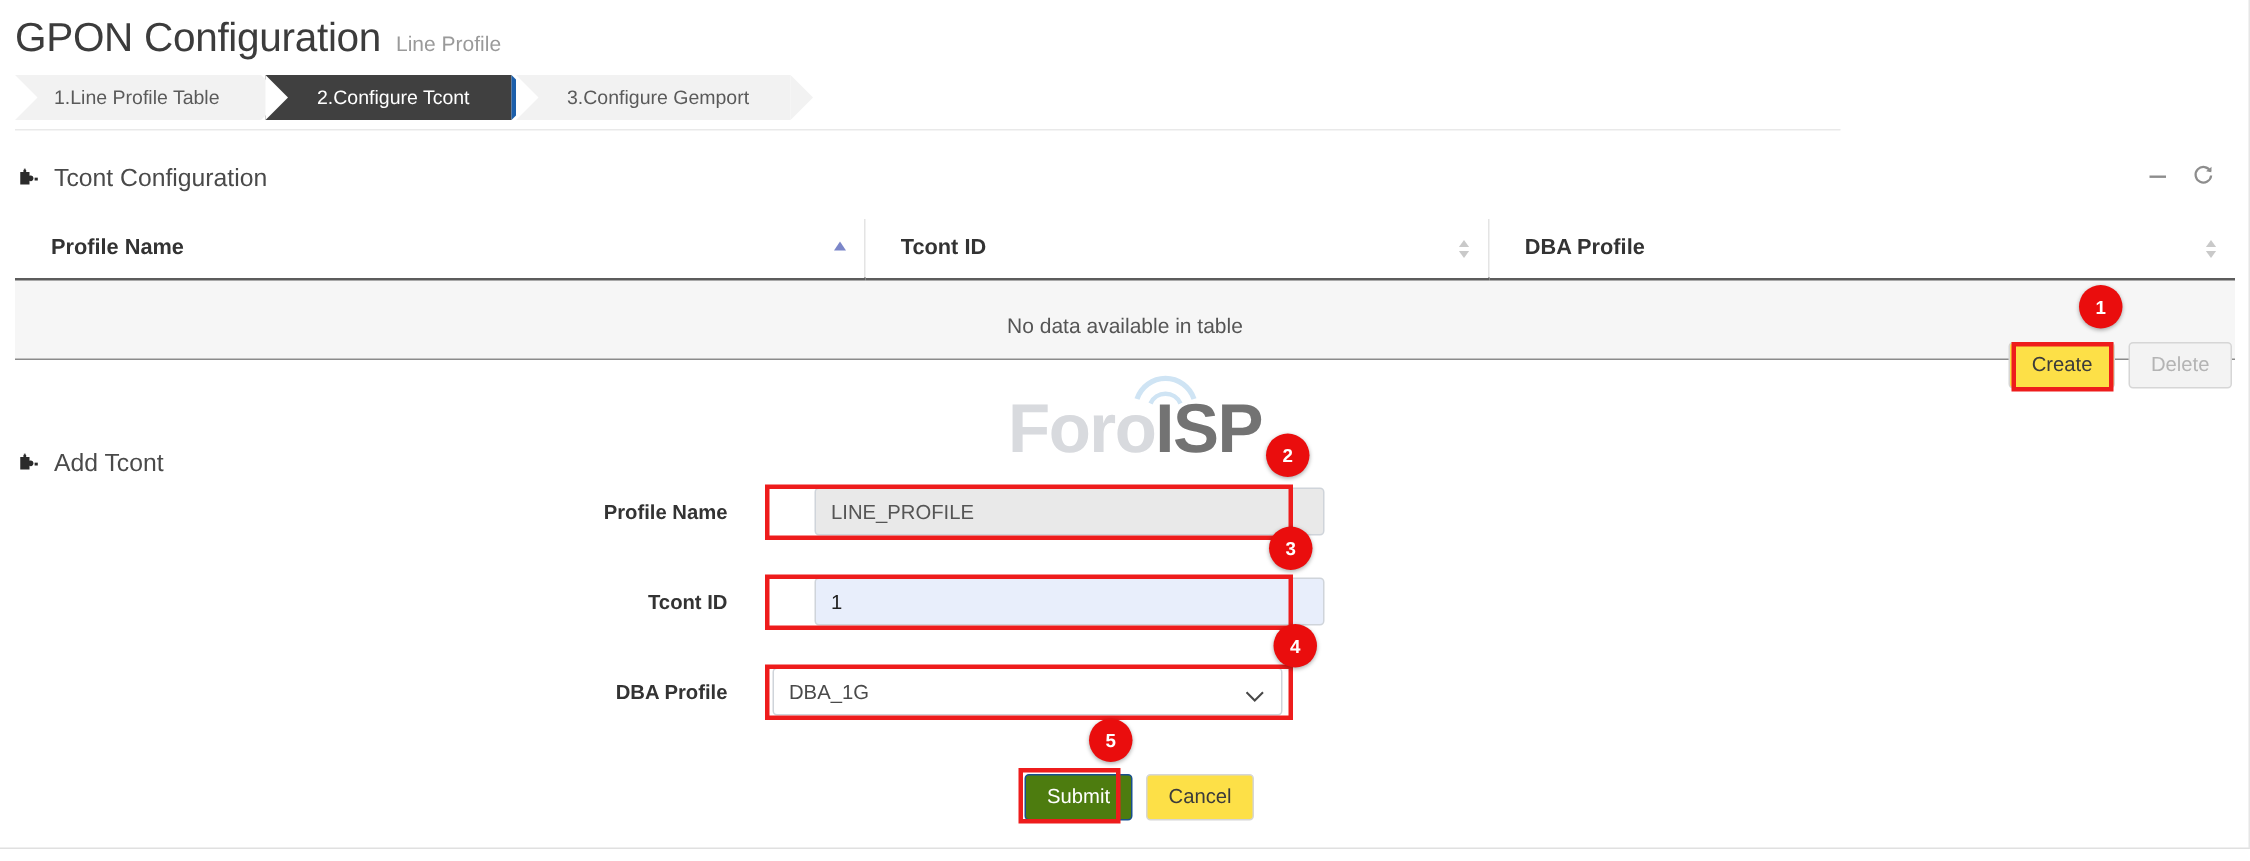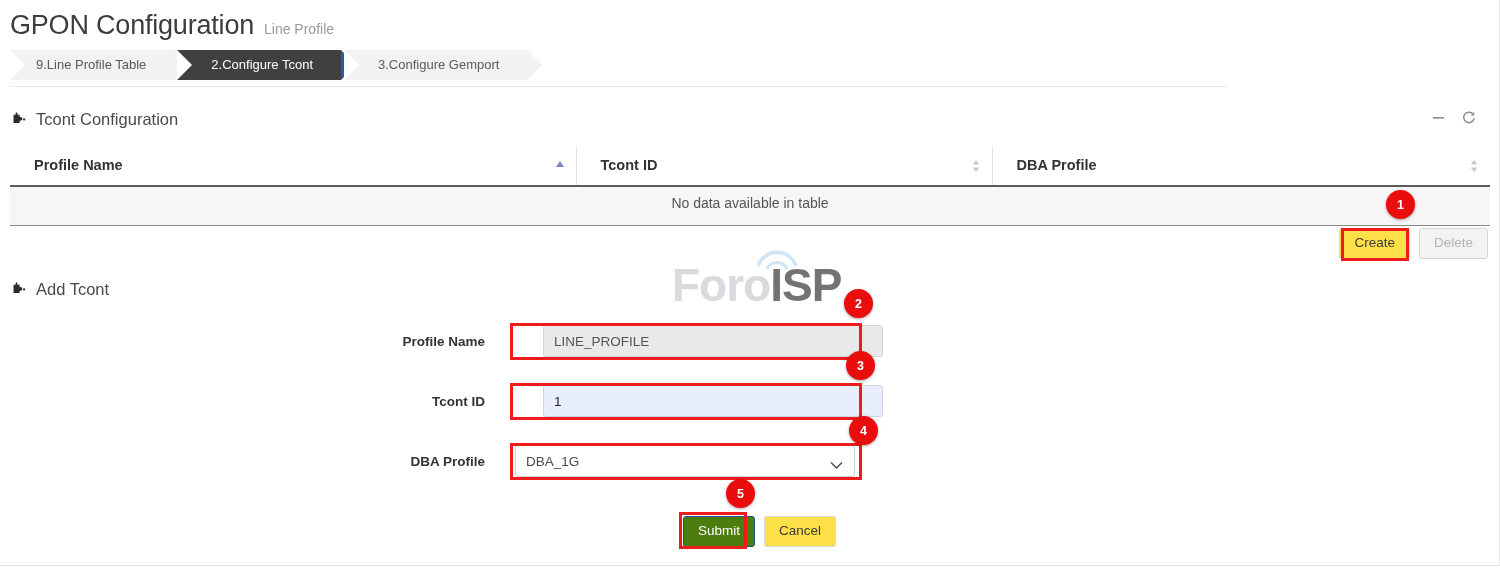--- a/index.html
+++ b/index.html
@@ -174,21 +174,21 @@
     right: 11px;
     top: 50%;
     transform: translateY(-50%);
     width: 10px;
     height: 14px;
   }
   .data-table td.empty-cell {
     text-align: center;
     color: #555;
     font-size: 14px;
-    padding: 8px 0 14px 0;
+    padding: 22px 0 14px 0;
     background: #f6f6f6;
     border-bottom: 1px solid #8b8b8b;
   }
 
   
   .table-actions {
     position: absolute;
     right: 12px;
     top: 228px;
     display: flex;
@@ -214,21 +214,21 @@
   .btn-primary {
     background: #4d7c0f;
     border: 1px solid #184f8e;
     color: #ffffff;
   }
 
   
   .subsection-head {
     position: absolute;
     left: 10px;
-    top: 280px;
+    top: 300px;
     display: flex;
     align-items: center;
   }
   .subsection-title {
     font-size: 16.5px;
     color: #4a4a4a;
   }
 
   
   .form-row {
@@ -354,21 +354,21 @@
   </svg>
 </div>
 
 <div class="title-row">
   <span class="page-title">GPON Configuration</span>
   <span class="page-subtitle">Line Profile</span>
 </div>
 
 <div class="wizard">
   <div class="step first">
-    <span>9.Line Profile Table</span>
+    <span>1.Line Profile Table</span>
   </div>
   <div class="step active">
     <span>2.Configure Tcont</span>
   </div>
   <div class="step">
     <span>3.Configure Gemport</span>
   </div>
 </div>
 <div class="wizard-rule"></div>
 

